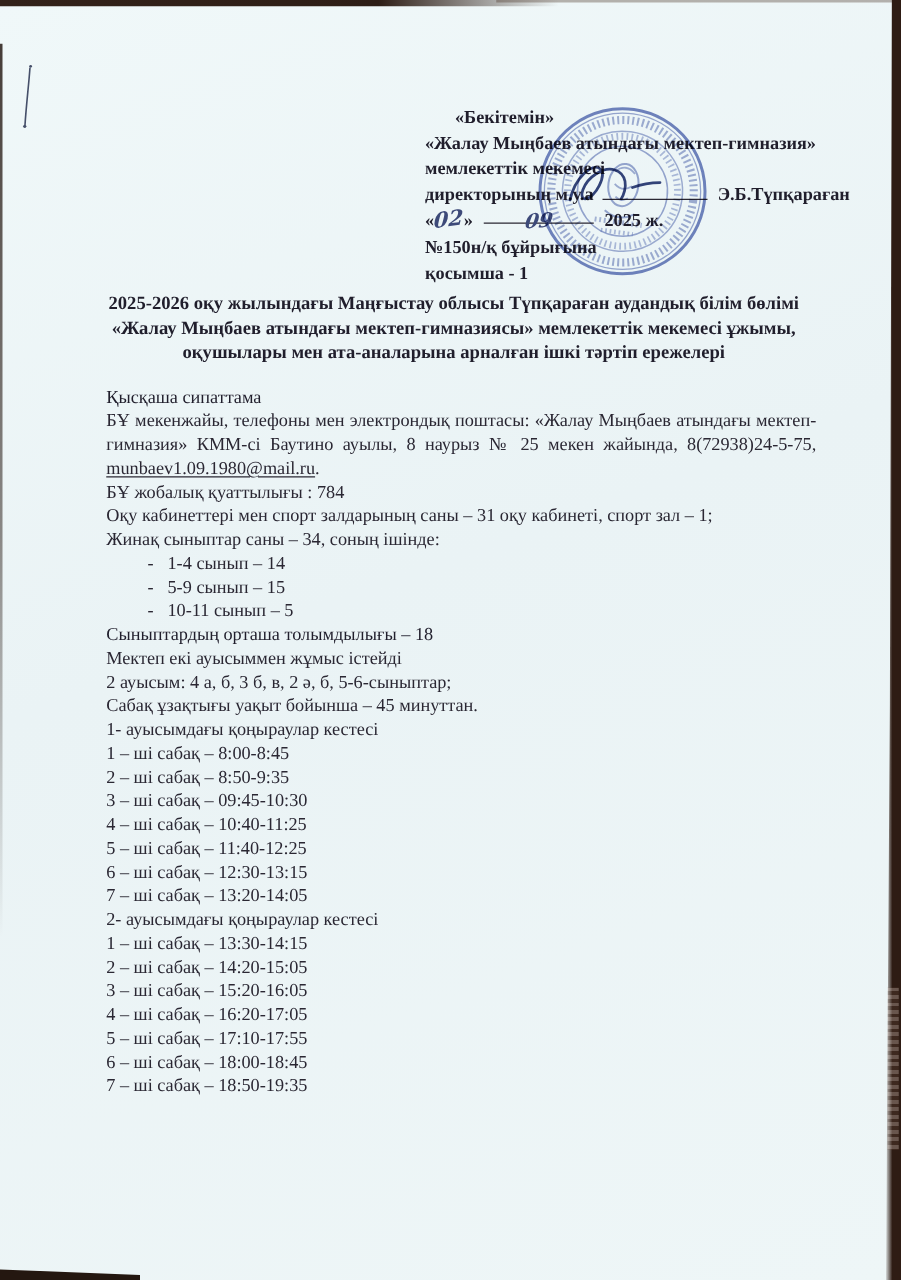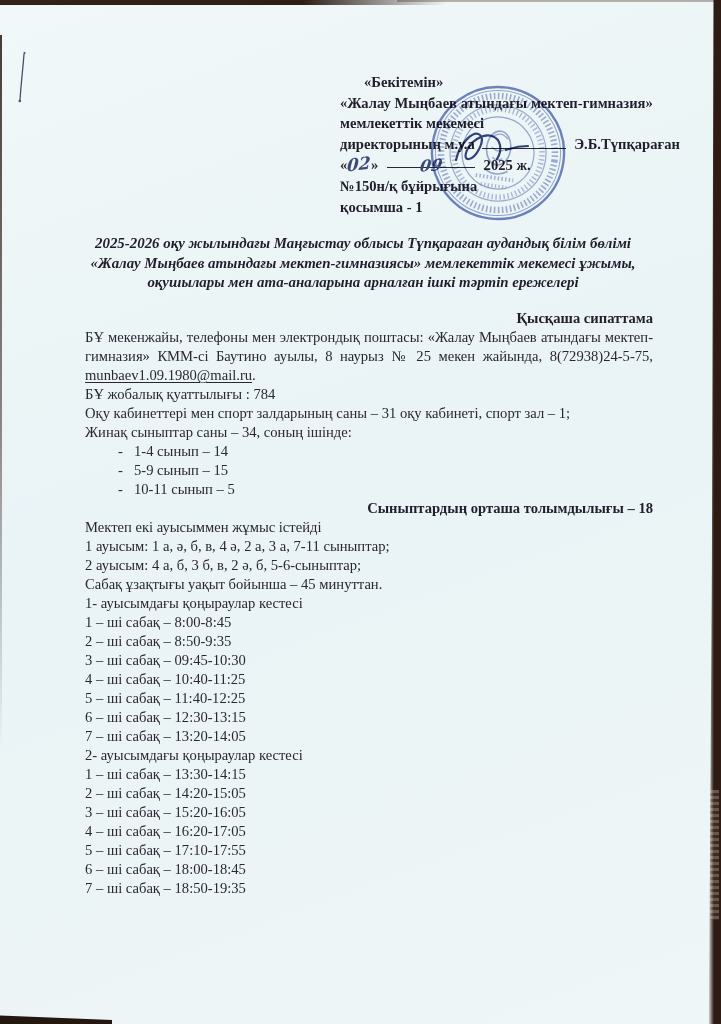--- a/index.html
+++ b/index.html
@@ -41,21 +41,21 @@
   }
   .edge-bottom-left{
     position:absolute;left:0;bottom:0;width:112px;height:10px;
     background:#241710;
     clip-path:polygon(0 15%,100% 60%,100% 100%,0 100%);
   }
   
   .pen-mark{position:absolute;left:16px;top:50px;}
   
   .approval{
-    position:absolute;left:340px;top:72px;width:345px;
+    position:absolute;left:340px;top:84px;width:345px;
     font-weight:bold;font-size:14.6px;line-height:20.6px;
     color:#201e2c;white-space:nowrap;
   }
   .approval .indent{padding-left:24px;}
   .blank{
     display:inline-block;border-bottom:1.6px solid #2a2733;
     height:12px;vertical-align:baseline;text-align:center;
   }
   .blank-sign{width:84px;margin:0 4px;}
   .blank-month{width:88px;margin:0 5px;}
@@ -76,30 +76,30 @@
   }
   .signature{
     position:absolute;left:450px;top:126px;width:120px;height:44px;
     mix-blend-mode:multiply;
     pointer-events:none;
   }
   
   .title{
     position:absolute;left:84px;top:234px;width:558px;
     text-align:center;font-weight:bold;
-    font-size:14.9px;line-height:19.6px;color:#201e2c;font-style:italic;
+    font-size:14.9px;line-height:19.6px;color:#201e2c;
   }
   .title div{white-space:nowrap;}
   
   .content{
     position:absolute;left:85px;top:309px;width:568px;
     font-size:14.6px;line-height:19px;
   }
   .content .line{white-space:nowrap;}
-  .content .bold{font-weight:bold;color:#201e2c;text-align:right;}
+  .content .bold{font-weight:normal;color:#201e2c;}
   .para{text-align:justify;text-align-last:left;white-space:normal;}
   .email{text-decoration:underline;text-underline-offset:2px;}
   .li-row .marker{display:inline-block;margin-left:33px;width:16px;}
 </style>
 </head>
 <body>
 
 <div class="page">
 
   <div class="edge-top"></div>
@@ -182,21 +182,20 @@
     <div class="line li-row">
       <span class="marker">-</span><span>5-9 сынып – 15</span>
     </div>
     <div class="line li-row">
       <span class="marker">-</span><span>10-11 сынып – 5</span>
     </div>
 
     <div class="line bold">Сыныптардың орташа толымдылығы – 18</div>
 
     <div class="line">Мектеп екі ауысыммен жұмыс істейді</div>
-    <div class="line">1 ауысым: 1 а, ә, б, в, 4 ә, 2 а, 3 а, 7-11 сыныптар;</div>
     <div class="line">2 ауысым: 4 а, б, 3 б, в, 2 ә, б, 5-6-сыныптар;</div>
     <div class="line">Сабақ ұзақтығы уақыт бойынша – 45 минуттан.</div>
 
     <div class="line">1- ауысымдағы қоңыраулар кестесі</div>
     <div class="line">1 – ші сабақ – 8:00-8:45</div>
     <div class="line">2 – ші сабақ – 8:50-9:35</div>
     <div class="line">3 – ші сабақ – 09:45-10:30</div>
     <div class="line">4 – ші сабақ – 10:40-11:25</div>
     <div class="line">5 – ші сабақ – 11:40-12:25</div>
     <div class="line">6 – ші сабақ – 12:30-13:15</div>

